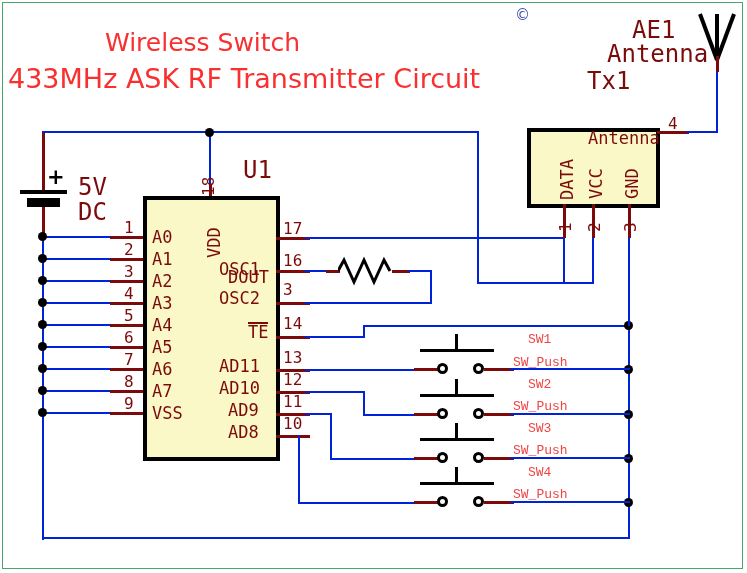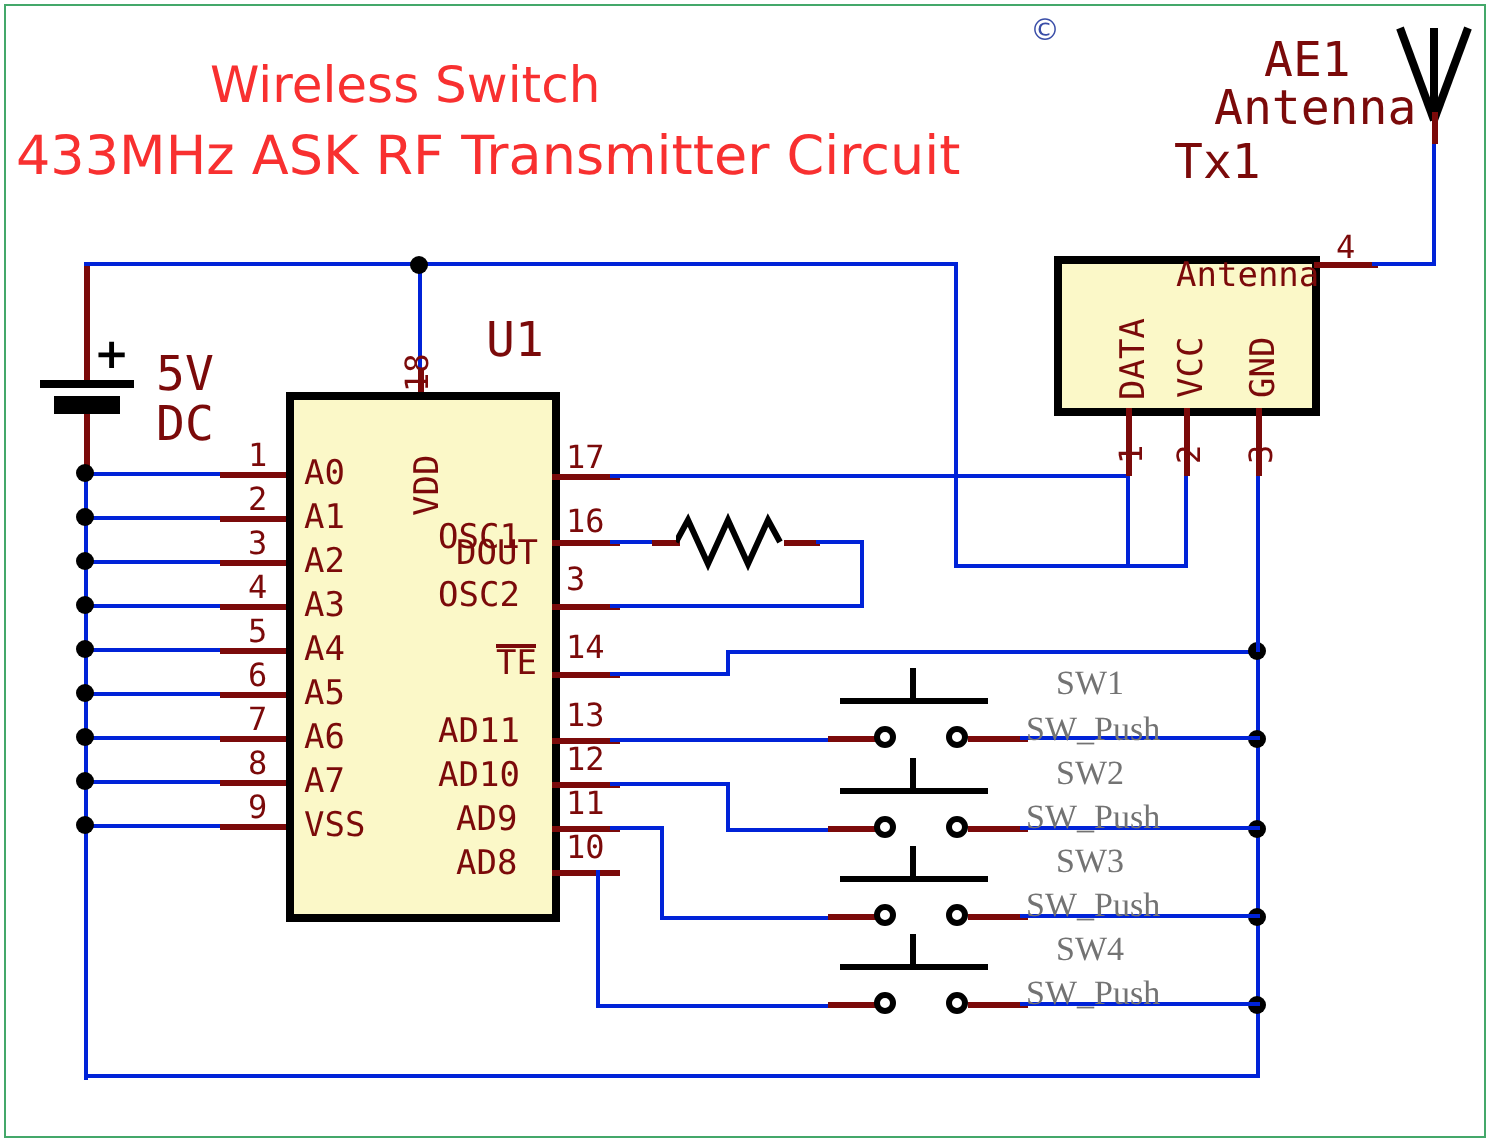--- a/index.html
+++ b/index.html
@@ -134,23 +134,23 @@
     background: #000000;
     height: 3px;
   }
   .sw-stem {
     position: absolute;
     background: #000000;
     width: 3px;
   }
   .sw-name {
     position: absolute;
-    color: #737373;
-    font-family: Liberation Serif, serif;
-    font-size: 17px;
+    color: #ef4444;
+    font-family: Liberation Mono, monospace;
+    font-size: 13px;
     white-space: nowrap;
   }
 </style>
 </head>
 <body>
 
 <div id="canvas">
 
   <div class="frame"></div>
 

